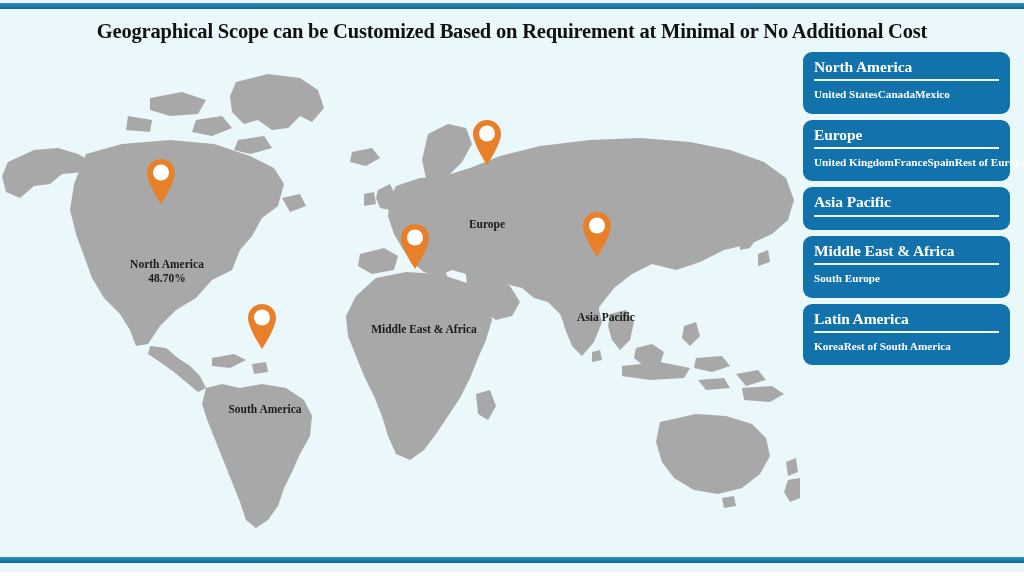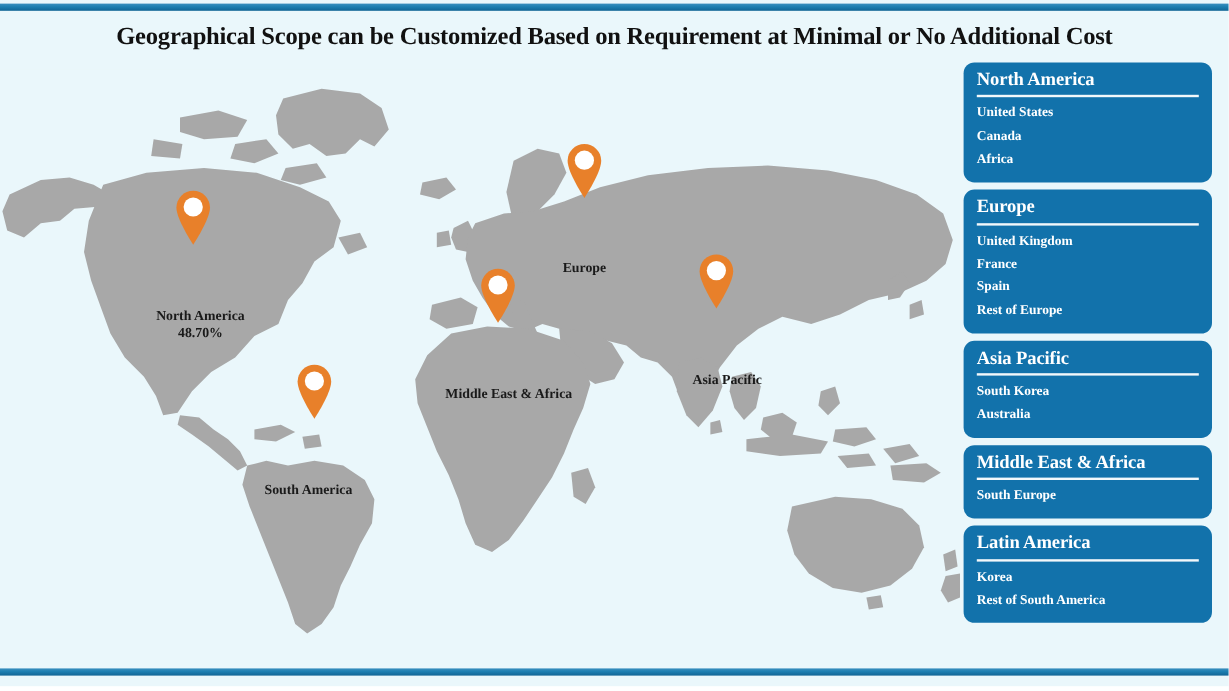--- a/index.html
+++ b/index.html
@@ -99,21 +99,21 @@
     background: #ffffff;
     margin: 2px 0 4px 0;
     opacity: 0.95;
   }
   .panel-items {
     display: flex;
     flex-direction: row;
   }
   .col {
     display: flex;
-    flex-direction: column;
+    flex-direction: row;
   }
   .col-a { flex: 0 0 auto; min-width: 108px; }
   .col-b { flex: 0 0 auto; }
   .item {
     font-size: 11.2px;
     font-weight: bold;
     color: #ffffff;
     line-height: 1.72;
     white-space: nowrap;
   }
@@ -238,57 +238,53 @@
     </div>
     <div class="map-label" style="left: 487px; top: 159px;">
       <span>Europe</span>
     </div>
     <div class="map-label" style="left: 606px; top: 252px;">
       <span>Asia Pacific</span>
     </div>
     <div class="map-label" style="left: 424px; top: 264px;">
       <span>Middle East &amp; Africa</span>
     </div>
-    <div class="map-label" style="left: 257px; top: 344px;">
+    <div class="map-label" style="left: 265px; top: 344px;">
       <span>South America</span>
     </div>
   </div>
 
   <div id="panels">
       <div class="panel">
         <div class="panel-title">North America</div>
         <div class="panel-divider"></div>
         <div class="panel-items">
           <div class="col col-a">
             <div class="item">United States</div>
             <div class="item">Canada</div>
-            <div class="item">Africa</div>
+            <div class="item">Mexico</div>
           </div>
         </div>
       </div>
       <div class="panel">
         <div class="panel-title">Europe</div>
         <div class="panel-divider"></div>
         <div class="panel-items">
           <div class="col col-a">
             <div class="item">United Kingdom</div>
             <div class="item">France</div>
             <div class="item">Spain</div>
             <div class="item">Rest of Europe</div>
           </div>
         </div>
       </div>
       <div class="panel">
         <div class="panel-title">Asia Pacific</div>
         <div class="panel-divider"></div>
         <div class="panel-items">
-          <div class="col col-b">
-            <div class="item">South Korea</div>
-            <div class="item">Australia</div>
-          </div>
         </div>
       </div>
       <div class="panel">
         <div class="panel-title">Middle East &amp; Africa</div>
         <div class="panel-divider"></div>
         <div class="panel-items">
           <div class="col col-a">
             <div class="item">South Europe</div>
           </div>
         </div>

